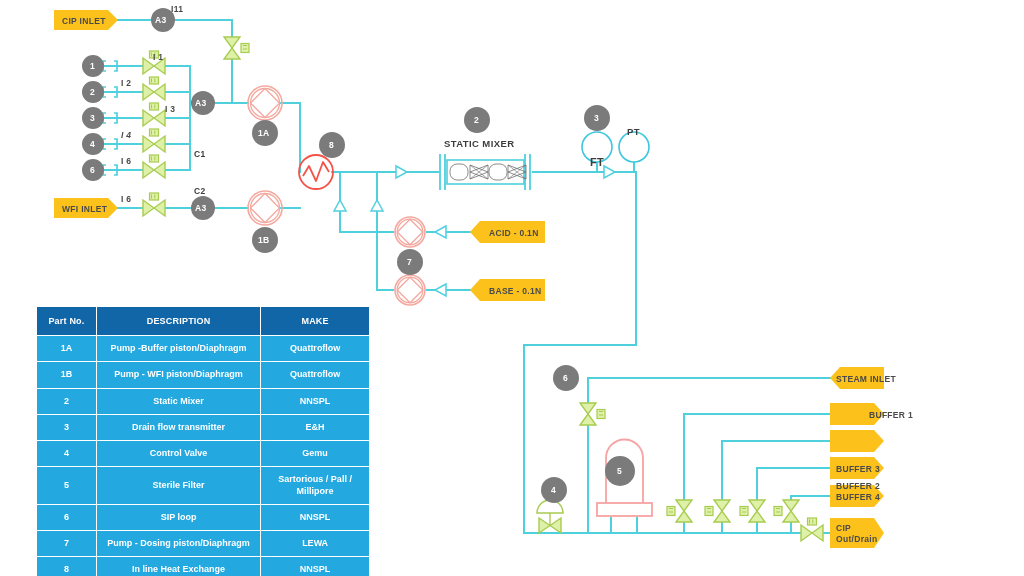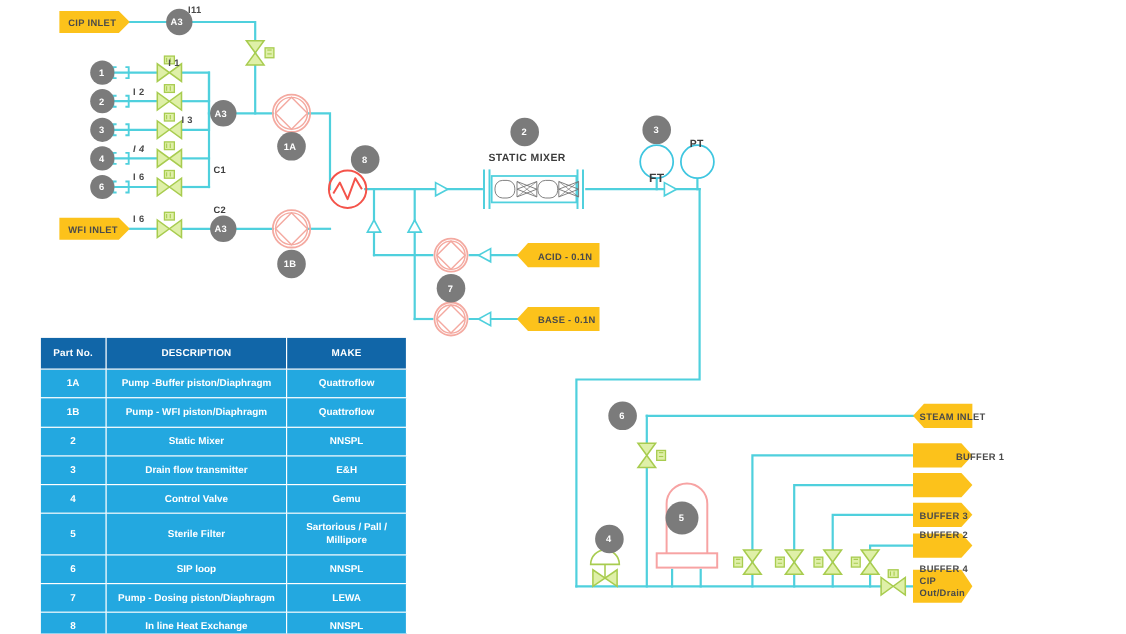--- a/index.html
+++ b/index.html
@@ -353,21 +353,21 @@
 </svg>
 
 <div class="tag" style="left:62px;top:16px;">CIP INLET</div>
 <div class="tag" style="left:62px;top:204px;">WFI INLET</div>
 <div class="tag" style="left:489px;top:228px;">ACID - 0.1N</div>
 <div class="tag" style="left:489px;top:286px;">BASE - 0.1N</div>
 <div class="tag" style="left:836px;top:374px;">STEAM INLET</div>
 <div class="tag" style="left:836px;top:410px;padding-left:33px;">BUFFER 1</div>
 <div class="tag" style="left:836px;top:437px;margin-top:44px;">BUFFER 2</div>
 <div class="tag" style="left:836px;top:464px;">BUFFER 3</div>
-<div class="tag" style="left:836px;top:512px;">BUFFER 4</div>
+<div class="tag" style="left:836px;top:492px;">BUFFER 4</div>
 <div class="tag" style="left:836px;top:523px;">CIP</div>
 <div class="tag" style="left:836px;top:534px;">Out/Drain</div>
 
 <div class="tag" style="left:90px;top:61px;color:#fff;">1</div>
 <div class="tag" style="left:90px;top:87px;color:#fff;">2</div>
 <div class="tag" style="left:90px;top:113px;color:#fff;">3</div>
 <div class="tag" style="left:90px;top:139px;color:#fff;">4</div>
 <div class="tag" style="left:90px;top:165px;color:#fff;">6</div>
 
 <div class="tag" style="left:121px;top:52px;padding-left:32px;">I 1</div>

